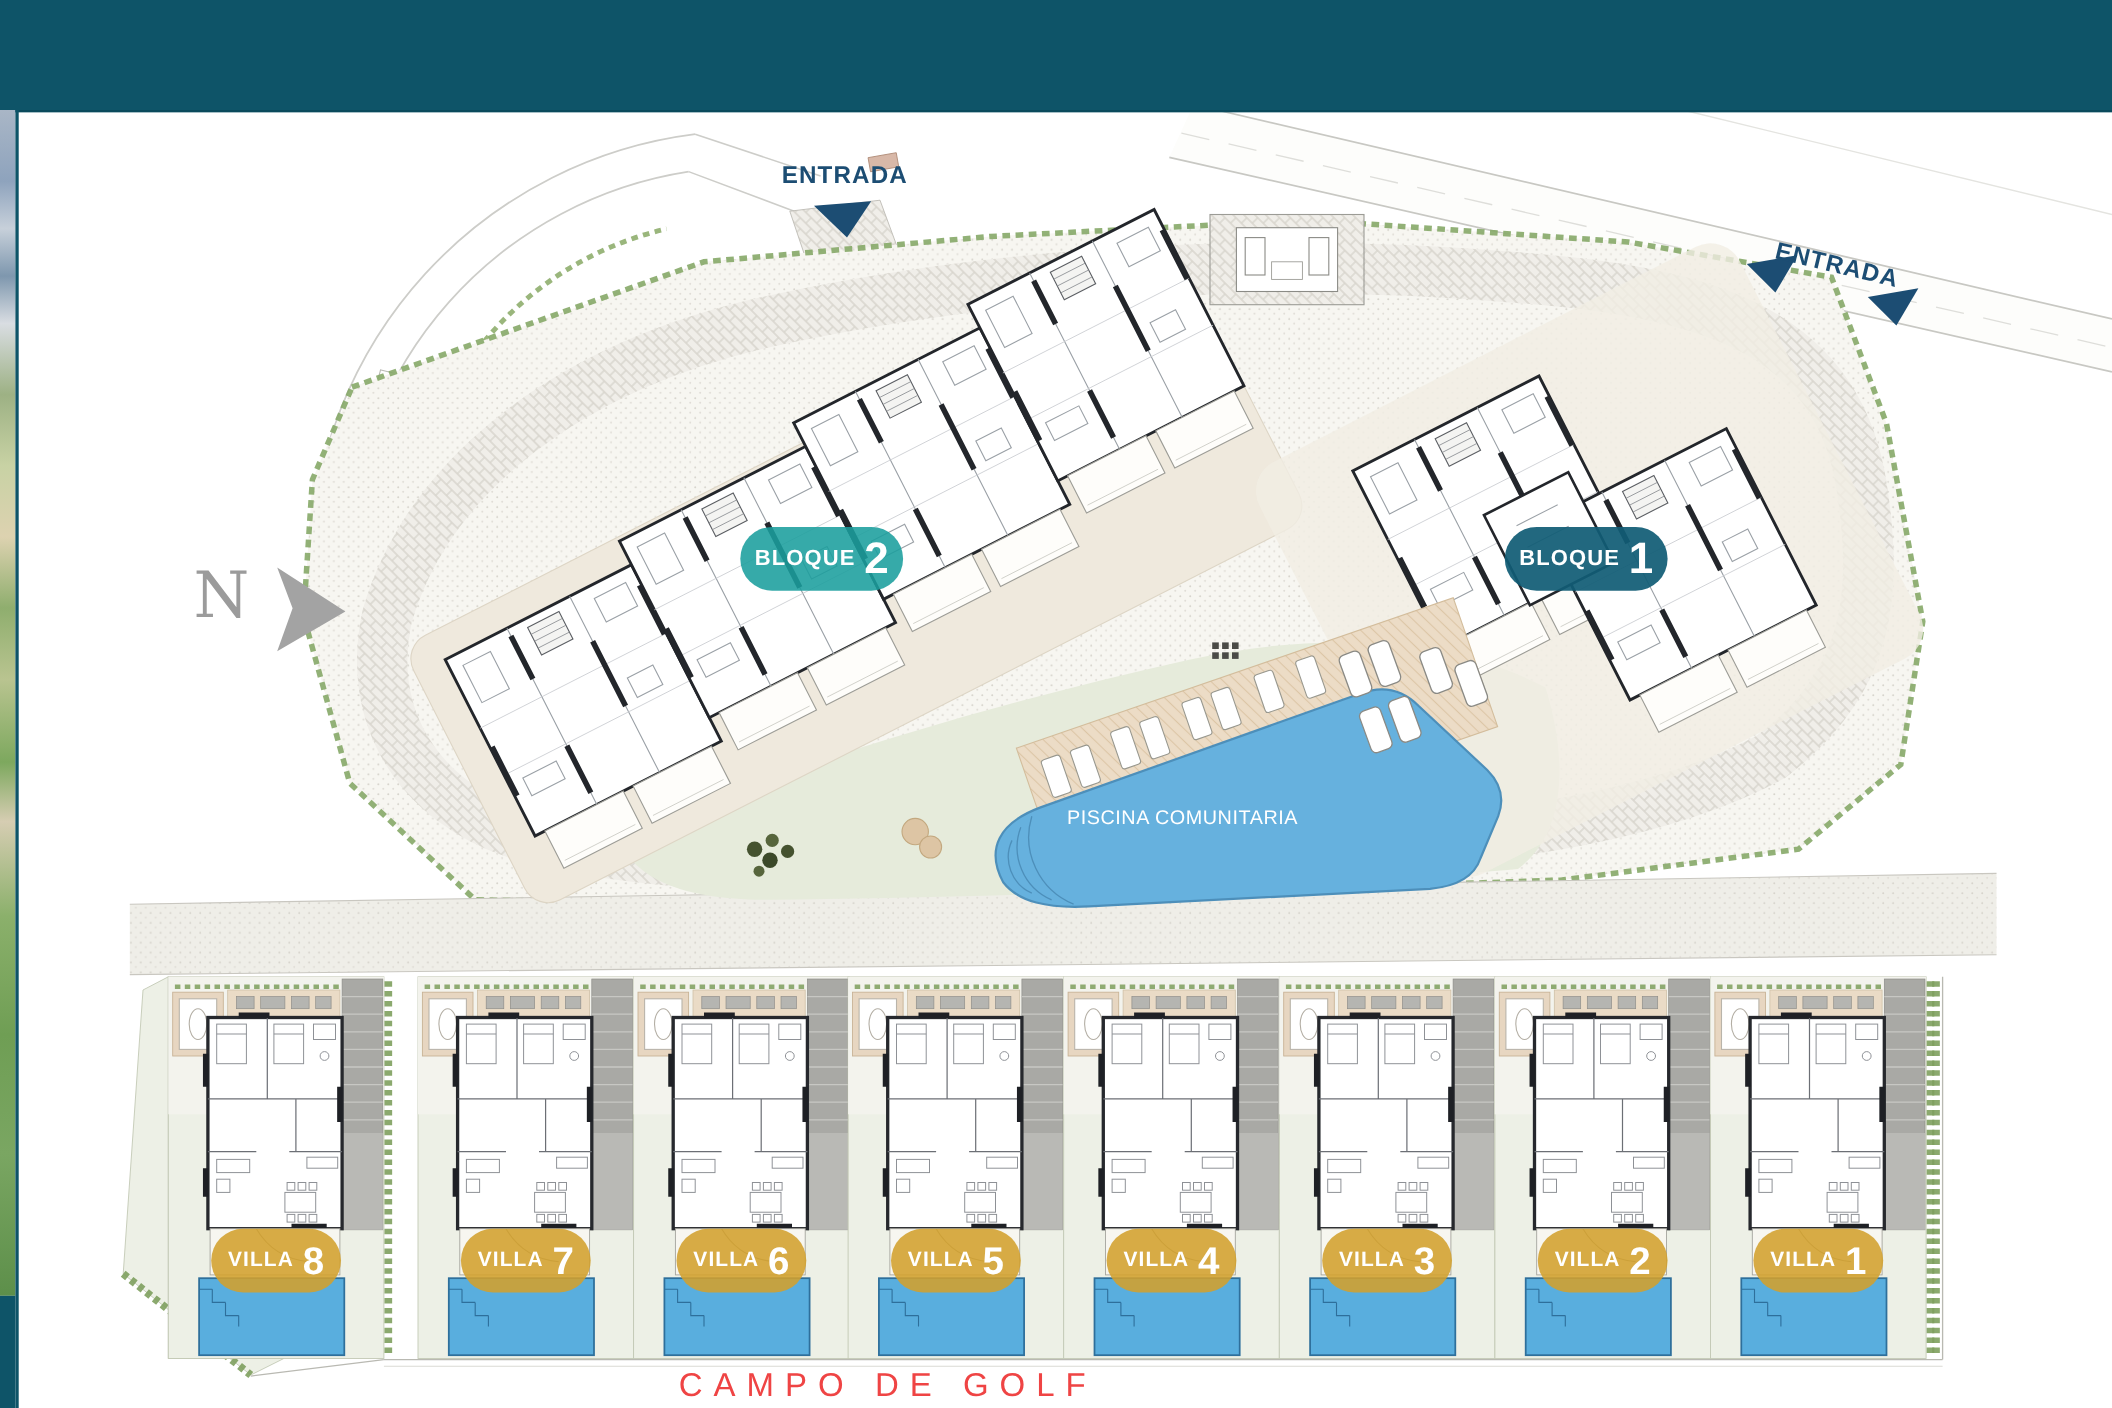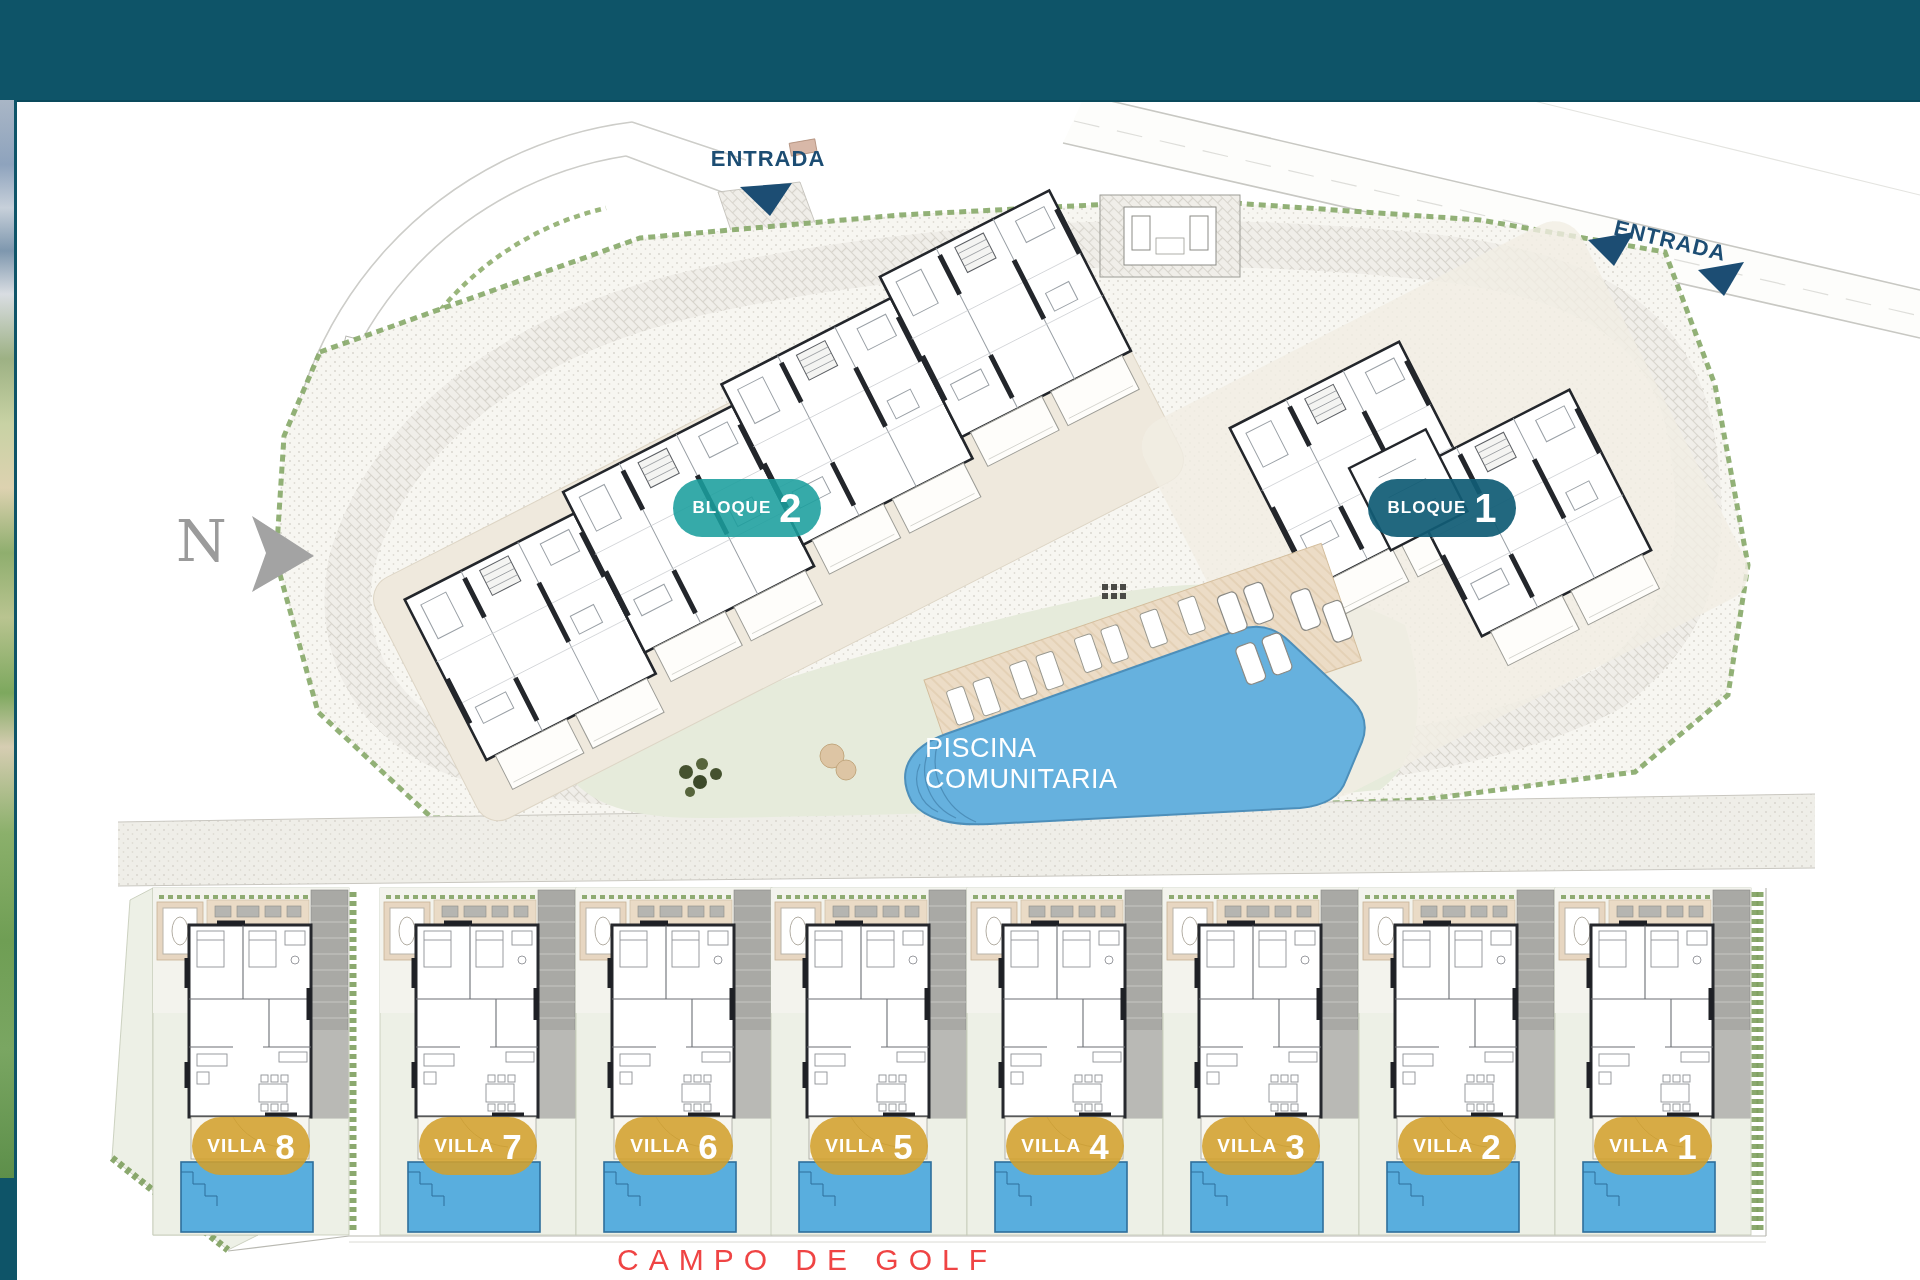--- a/index.html
+++ b/index.html
@@ -17,30 +17,30 @@
   #photo-strip-footer{position:absolute;left:0;top:1178px;width:14px;height:102px;background:#0e5468;}
   #plan-divider{position:absolute;left:14px;top:100px;width:3px;height:1180px;background:#0e5468;}
 
   .map-label{position:absolute;color:#1c4d73;font-weight:700;font-size:22px;
     letter-spacing:1px;text-align:center;white-space:nowrap;}
   #entrada-top{left:668px;top:146px;width:200px;}
   #entrada-right{left:1570px;top:228px;width:200px;transform:rotate(13.5deg);}
 
   .pill{position:absolute;display:flex;align-items:center;justify-content:center;
     gap:8px;color:#ffffff;border-radius:30px;}
-  .pill .w{font-size:17px;font-weight:700;letter-spacing:1px;}
+  .pill .w{font-size:20px;font-weight:700;letter-spacing:1px;}
   .pill .n{font-size:40px;font-weight:700;line-height:1;}
   #bloque2-pill{left:673px;top:479px;width:148px;height:58px;background:rgba(26,158,157,0.88);}
   #bloque1-pill{left:1368px;top:479px;width:148px;height:58px;background:rgba(17,92,117,0.93);}
   .villa-pill{width:118px;height:58px;top:1117px;background:rgba(211,160,44,0.88);text-align:right;}
   .villa-pill .w{font-size:19px;}
   .villa-pill .n{font-size:35px;}
 
-  #pool-label{position:absolute;left:925px;top:733px;width:300px;text-align:left;
-    color:#ffffff;font-size:27px;font-weight:500;letter-spacing:0.5px;}
+  #pool-label{position:absolute;left:925px;top:733px;width:300px;text-align:center;
+    color:#ffffff;font-size:18px;font-weight:500;letter-spacing:0.5px;}
 
   #golf-label{position:absolute;left:617px;top:1243px;width:700px;text-align:left;
     color:#ef4444;font-size:30px;font-weight:400;letter-spacing:10px;}
 
   #north{position:absolute;left:176px;top:508px;width:130px;height:90px;}
   #north .n-letter{position:absolute;left:0;top:4px;font-family:"DejaVu Serif",serif;
     font-size:58px;color:#9b9b9b;line-height:1;}
   #plan-svg{position:absolute;left:0;top:0;}
 </style>
 </head>

